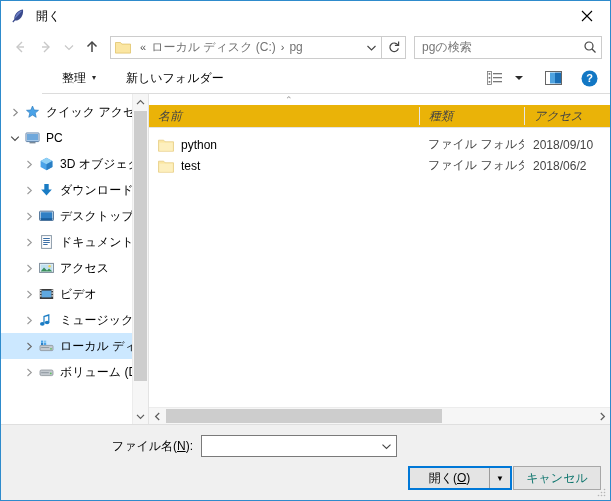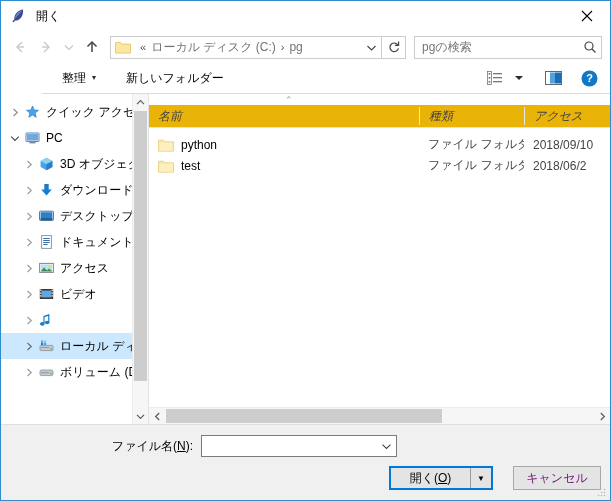--- a/index.html
+++ b/index.html
@@ -442,26 +442,26 @@
   .open-main u { text-decoration: underline; }
   .open-arrow {
     width: 20px;
     display: flex; align-items: center; justify-content: center;
     font-size: 8px;
     color: #000;
   }
   .cancel-btn {
     width: 88px;
     height: 24px;
-    margin-left: 20px;
+    margin-left: 1px;
     border: 1px solid #a8a8a8;
     background: #e4e4e4;
     display: flex; align-items: center; justify-content: center;
     font-size: 12px;
-    color: #701a75;
+    color: #0f766e;
     box-sizing: border-box;
   }
   .grip {
     position: absolute;
     right: 3px;
     bottom: 2px;
     width: 12px; height: 12px;
   }
 </style>
 </head>
@@ -729,20 +729,21 @@
                 <path d="M2.5 1 L6.3 4.5 L2.5 8" stroke="#9a9a9a" stroke-width="1.1" fill="none"></path>
               </svg>
           </span>
           <span class="tree-icon">
             <svg width="17" height="16" viewBox="0 0 17 16">
               <path d="M11.4 2 L11.4 10.2 L10.2 10.2 L10.2 4 L6.6 4.9 L6.6 11.6 L5.4 11.6 L5.4 4 z" fill="#1a7cc4"></path>
               <ellipse cx="4.3" cy="11.9" rx="2.3" ry="1.8" fill="#1a7cc4"></ellipse>
               <ellipse cx="9.1" cy="10.5" rx="2.3" ry="1.8" fill="#1a7cc4"></ellipse>
             </svg>
           </span>
+          <span class="tree-label">ミュージック</span>
         </div>
 
         <div class="tree-row indent-1 selected">
           <span class="expander">
             <svg width="9" height="9" viewBox="0 0 9 9">
                 <path d="M2.5 1 L6.3 4.5 L2.5 8" stroke="#6a6a6a" stroke-width="1.1" fill="none"></path>
               </svg>
           </span>
           <span class="tree-icon">
             <svg width="17" height="16" viewBox="0 0 17 16">

